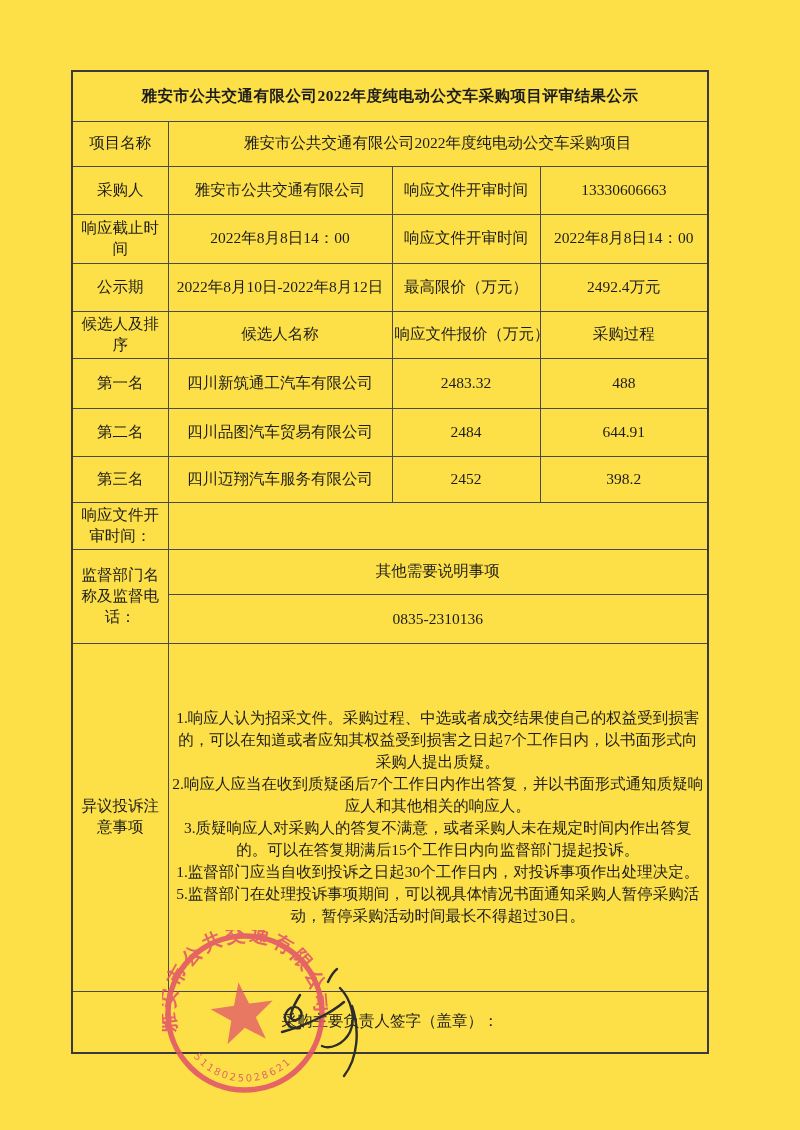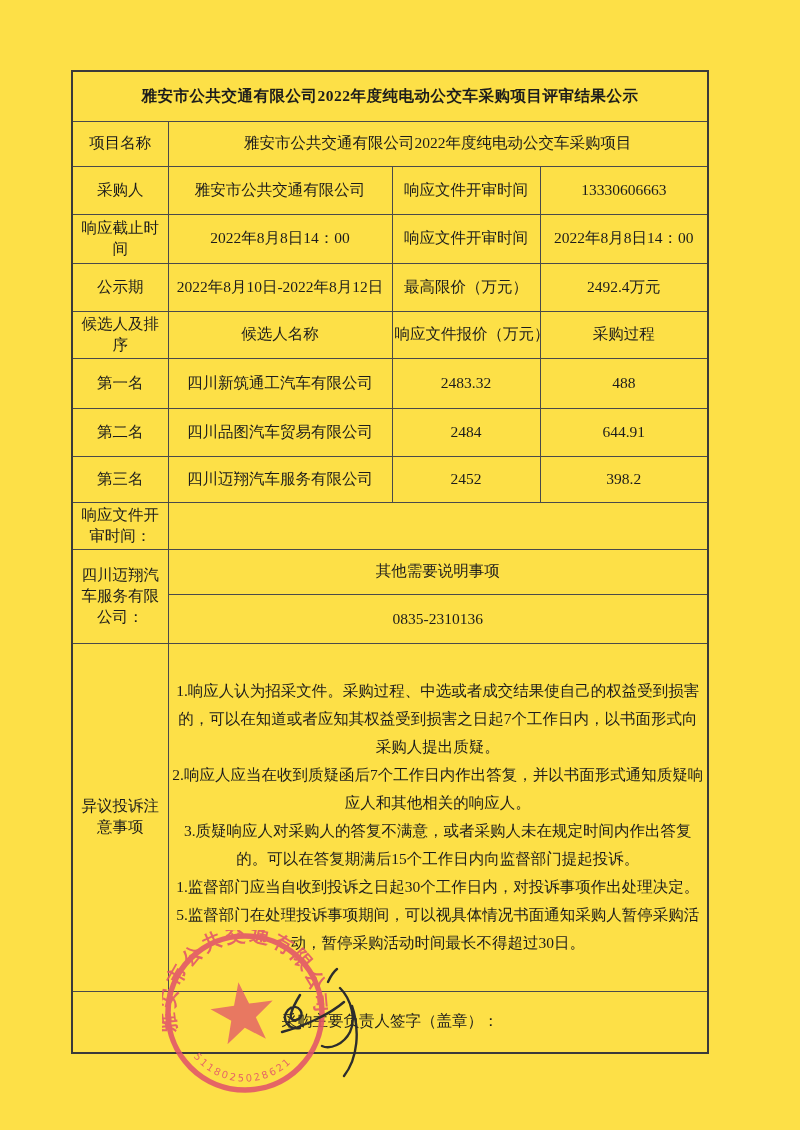--- a/index.html
+++ b/index.html
@@ -27,21 +27,21 @@
     overflow:hidden;
   }
   tr.h50{height:50px} tr.h45{height:45px} tr.h48{height:48px} tr.h49{height:49px}
   tr.h47{height:47px} tr.h46{height:46px} tr.h62{height:62px} tr.h348{height:348px}
   td.title{
     font-weight:bold;font-size:17.5px;letter-spacing:0.5px;
   }
   td.small-head{font-size:14px;white-space:nowrap;}
   td.objection-text{
     text-align:left;vertical-align:middle;
-    font-size:15px;line-height:28px;
+    font-size:15px;line-height:22px;
     padding:6px 4px 6px 4px;
   }
   td.sign-row{text-align:left;padding-left:3px;margin-left:28px;}
   .overlay{position:absolute;pointer-events:none;}
   .stamp-svg{left:162px;top:930px;opacity:0.88;}
   .sig-svg{left:270px;top:960px;}
 </style>
 </head>
 <body>
 
@@ -113,21 +113,21 @@
       <td>2452</td>
       <td>398.2</td>
     </tr>
 
     <tr class="h47">
       <td>响应文件开审时间：</td>
       <td colspan="3"></td>
     </tr>
 
     <tr class="h45">
-      <td rowspan="2">四川迈翔汽车服务有限公司：</td>
+      <td rowspan="2">监督部门名称及监督电话：</td>
       <td colspan="3">其他需要说明事项</td>
     </tr>
     <tr class="h49">
       <td colspan="3">0835-2310136</td>
     </tr>
 
     <tr class="h348">
       <td>异议投诉注意事项</td>
       <td colspan="3" class="objection-text">
         <div>1.响应人认为招采文件。采购过程、中选或者成交结果使自己的权益受到损害的，可以在知道或者应知其权益受到损害之日起7个工作日内，以书面形式向采购人提出质疑。</div>

